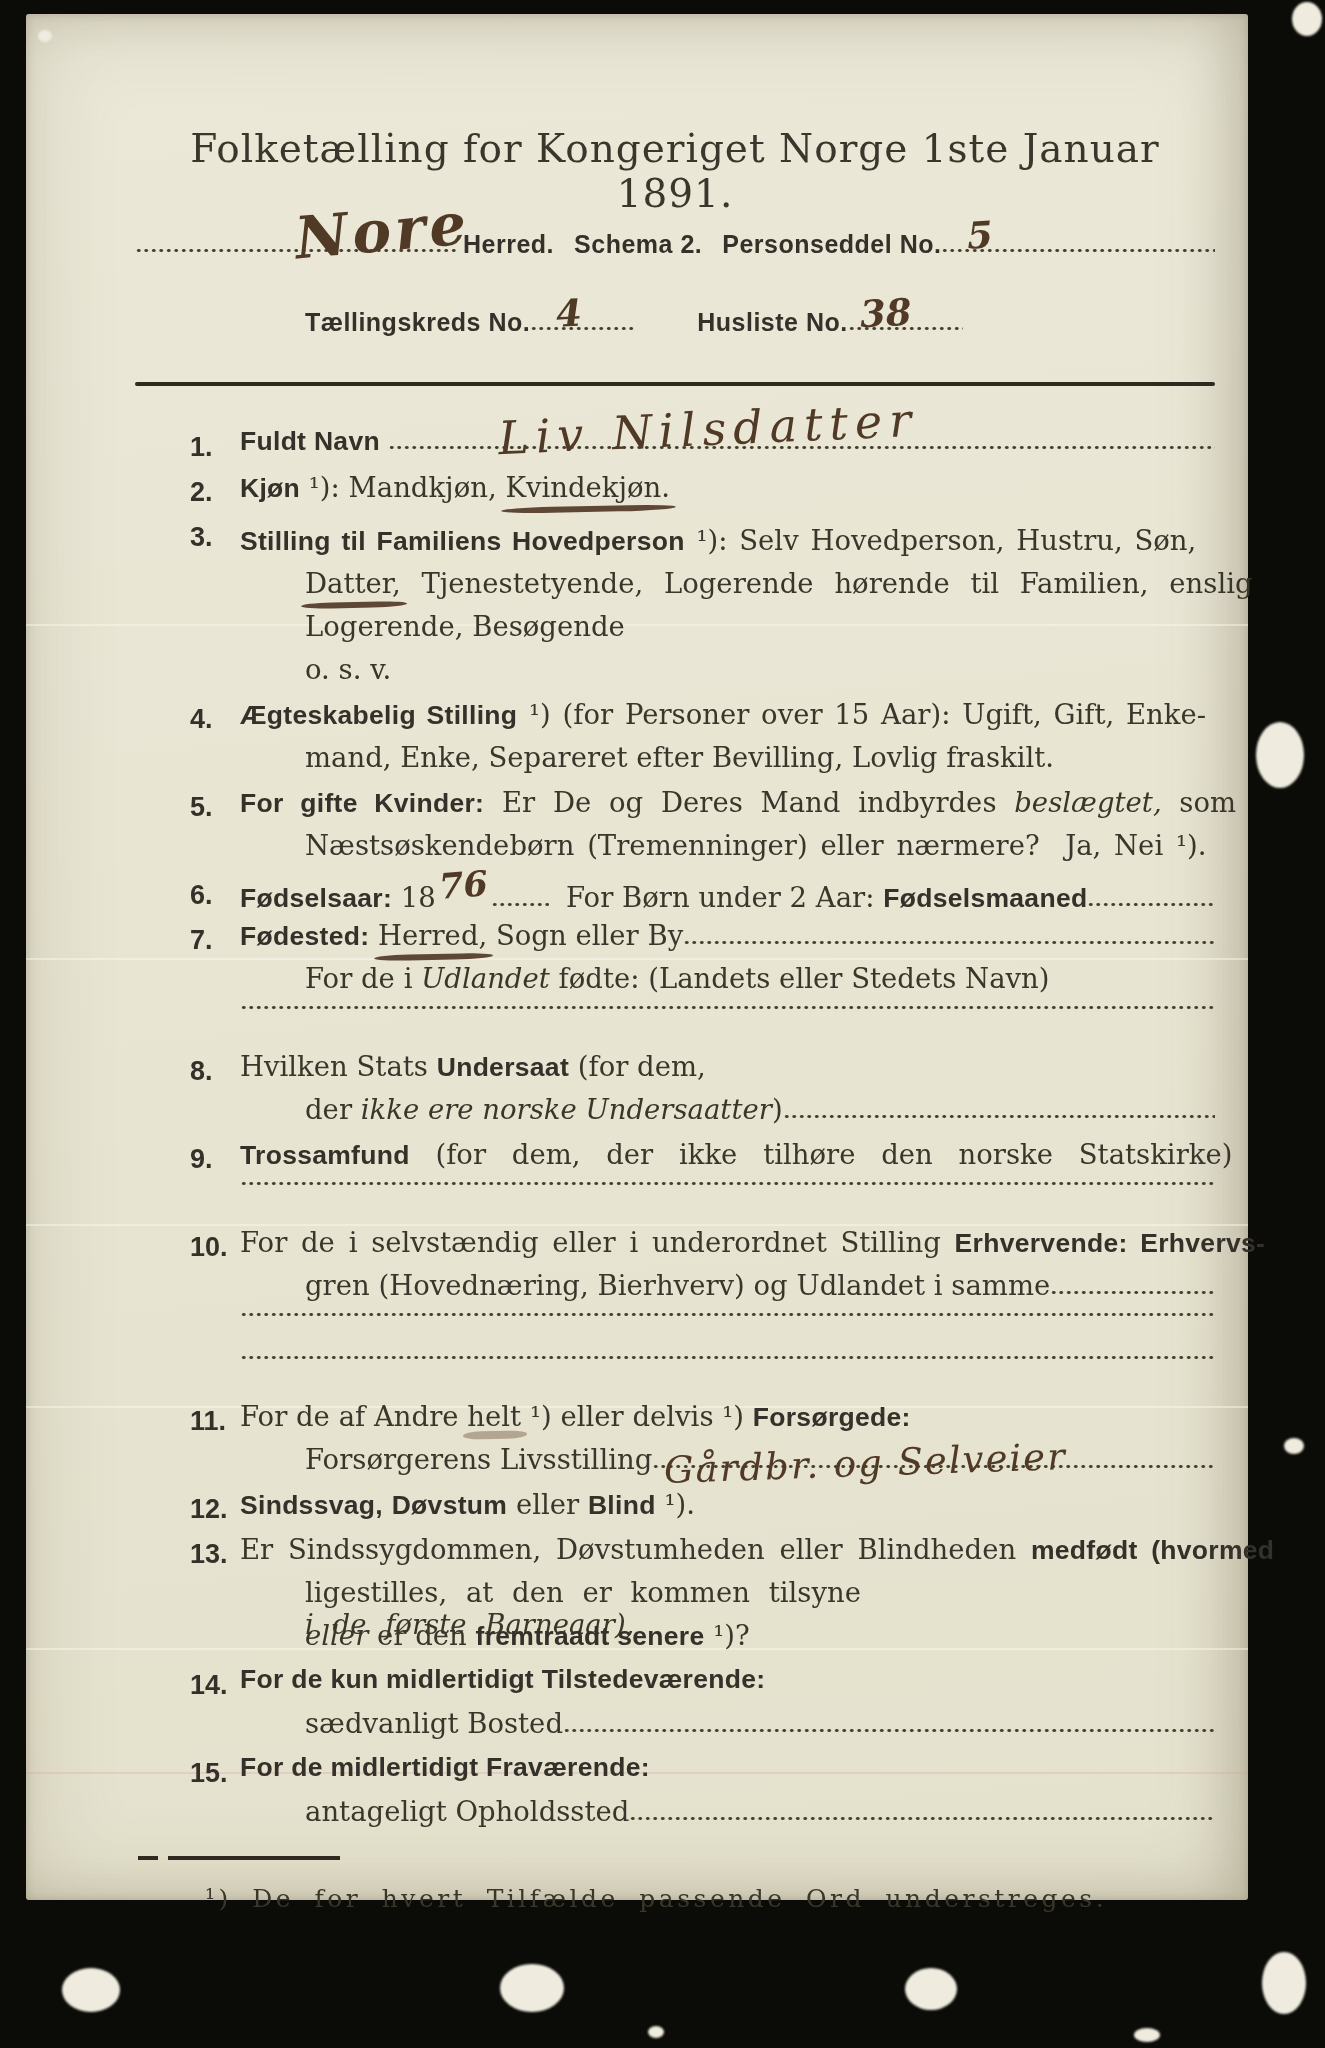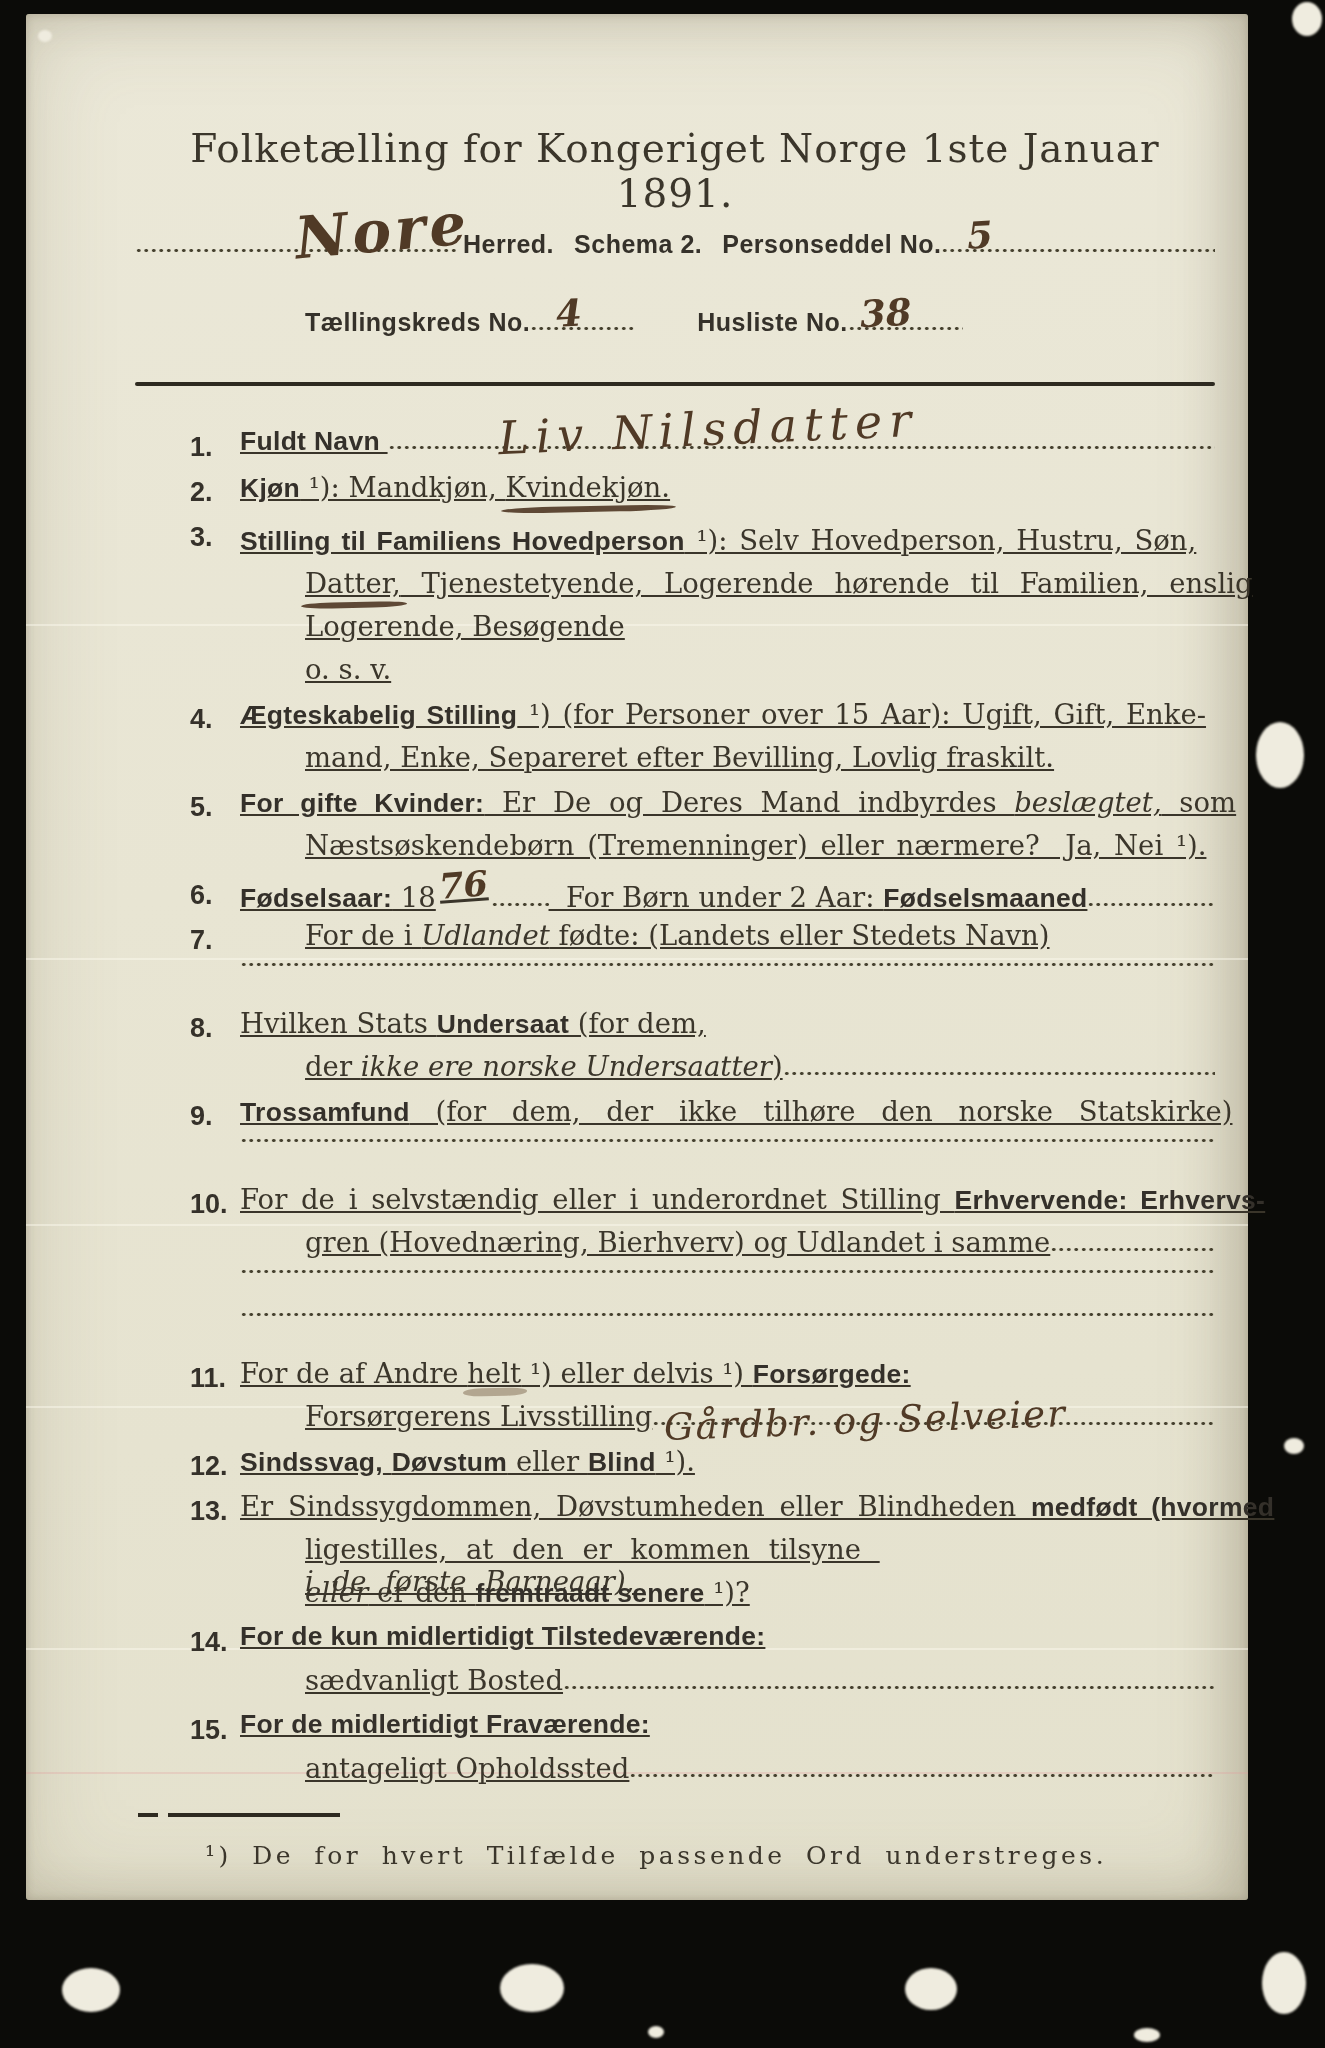--- a/index.html
+++ b/index.html
@@ -29,21 +29,21 @@
   .lead.short{width:58px;}
   .lead.w105{width:105px;}
   .lead.w115{width:115px;}
 
   .rule{height:4px;background:#2e2a20;margin-top:26px;border-radius:2px;}
 
   #form-list{margin:40px 0 0 55px;}
   .item{display:flex;margin-bottom:2px;}
   .no{flex:0 0 50px;font-family:"Liberation Sans",sans-serif;font-weight:bold;font-size:27px;
       color:#35312a;line-height:43px;}
-  .ibody{flex:1;min-width:0;text-decoration:underline;}
+  .ibody{flex:1;min-width:0;}
   .line{display:flex;align-items:baseline;height:43px;font-size:27.5px;color:#3b362b;}
   .line.ind{margin-left:65px;}
   .line span{white-space:pre;}
   .lb{font-family:"Liberation Sans",sans-serif;font-weight:bold;letter-spacing:.3px;color:#34302a;font-size:26.5px;}
   .it{font-style:italic;}
 
   .pen-u{position:relative;}
   .pen-u::after{content:"";position:absolute;left:-4px;right:-6px;bottom:-9px;height:6px;background:#513b27;
                 border-radius:50% 45% 55% 50% / 90% 70% 95% 80%;transform:rotate(-1.2deg);opacity:.92;}
   .pen-u.light::after{opacity:.42;height:8px;bottom:-7px;background:#6b5238;}
@@ -182,20 +182,27 @@
                 <span class="lead short"></span>
                 <span>  For Børn under 2 Aar: </span>
                 <span class="lb">Fødselsmaaned</span>
                 <span class="lead fill"></span>
               </div>
             </div>
           </div>
           <div class="item">
             <div class="no">7.</div>
             <div class="ibody">
+              <div class="line">
+                <span class="lb">Fødested:</span>
+                <span> </span>
+                <span class="pen-u">Herred,</span>
+                <span> Sogn eller By</span>
+                <span class="lead fill"></span>
+              </div>
               <div class="line ind">
                 <span>For de i </span>
                 <span class="it">Udlandet</span>
                 <span> fødte: (Landets eller Stedets Navn)</span>
               </div>
               <div class="line">
                 <span class="lead fill"></span>
               </div>
             </div>
           </div>

